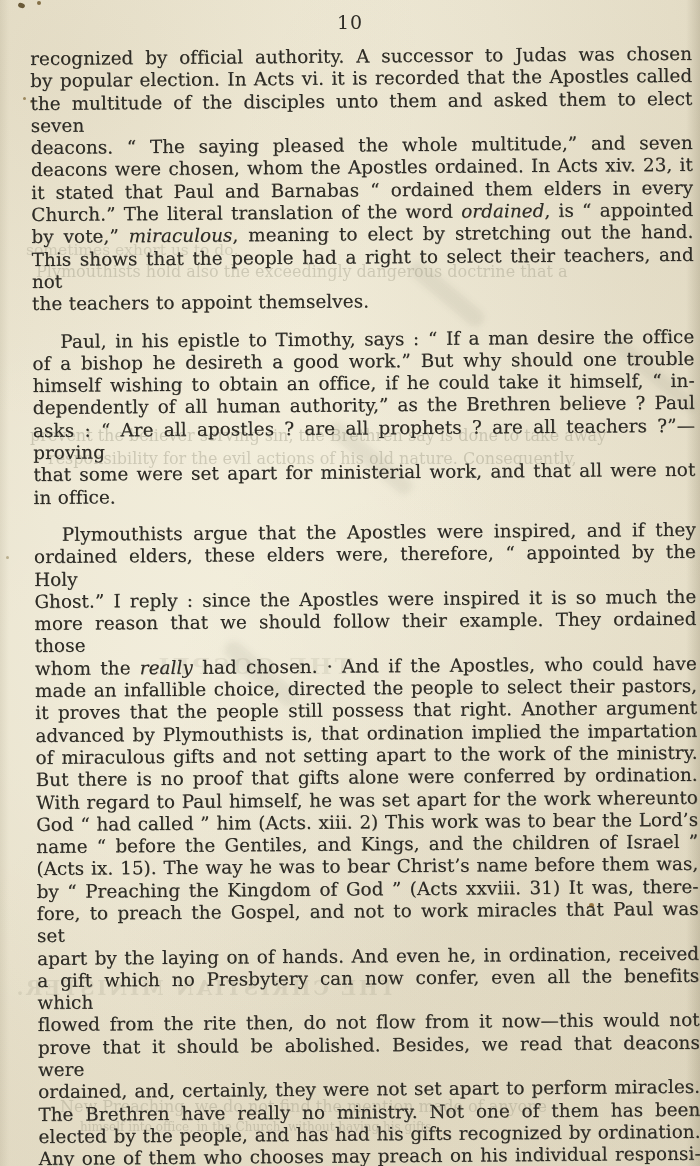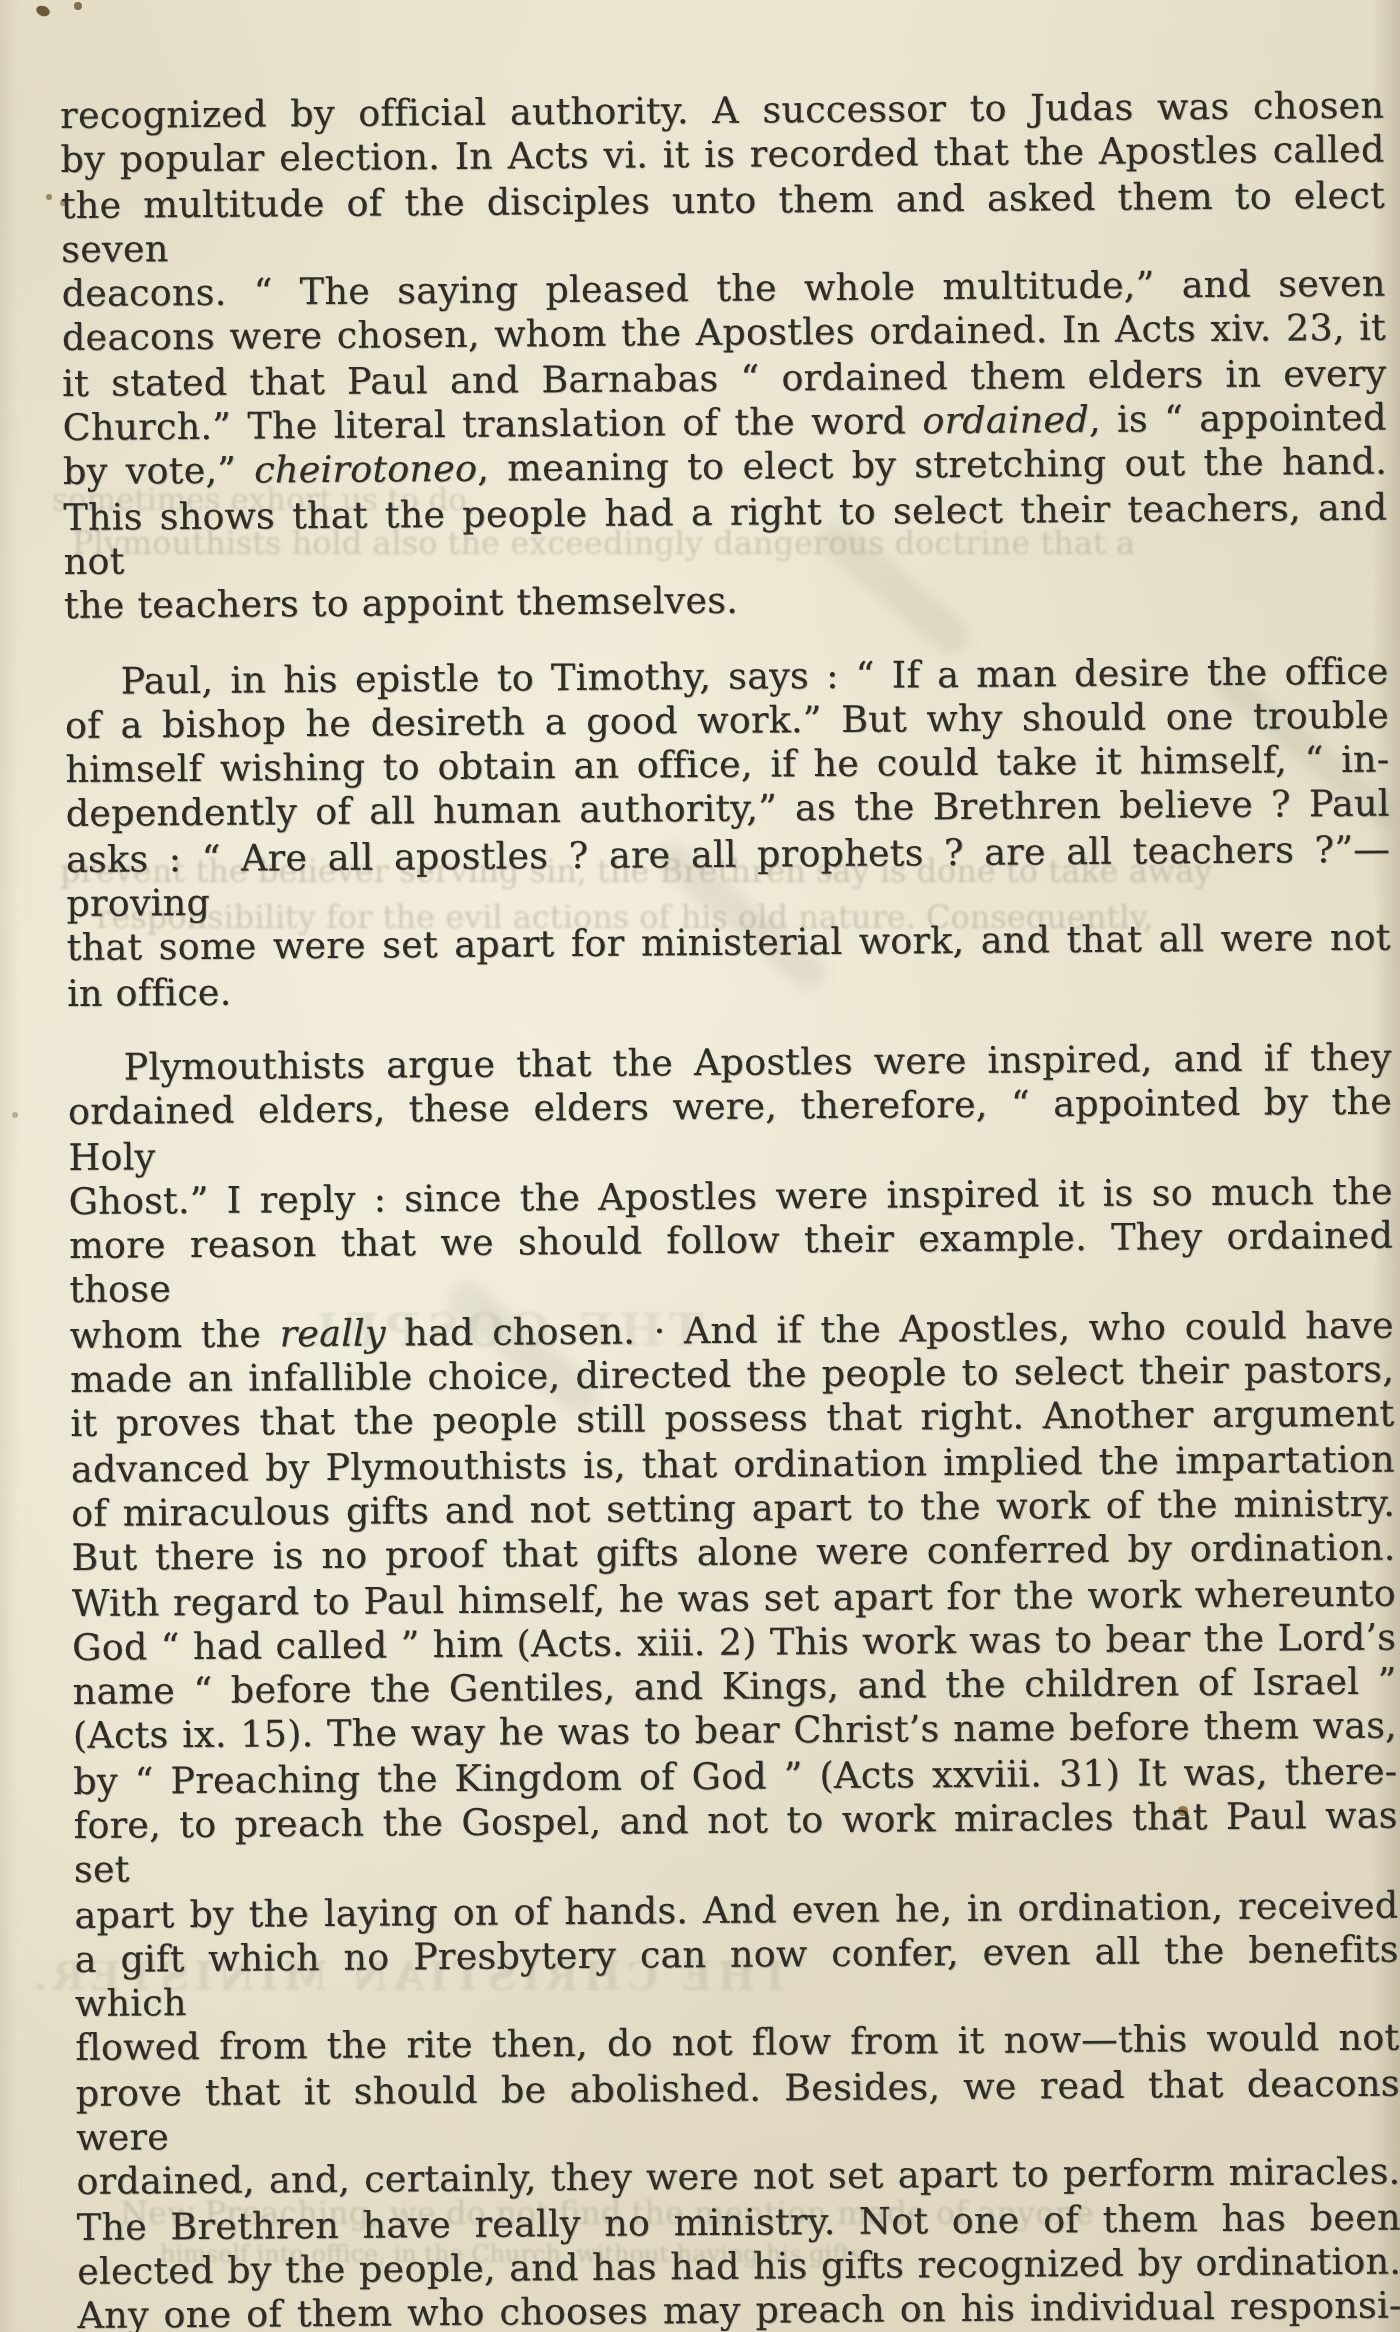--- a/index.html
+++ b/index.html
@@ -83,31 +83,32 @@
       <div class="bleed-frag" style="top: 241px; left: 26px; font-size: 15.5px; opacity: 0.26;">sometimes exhort us to do,</div>
       <div class="bleed-frag" style="top: 426px; left: 30px; font-size: 16px; opacity: 0.32;">prevent the believer serving sin, the Brethren say is done to take away</div>
       <div class="bleed-frag" style="top: 262px; left: 36px; font-size: 16px; opacity: 0.3;">Plymouthists hold also the exceedingly dangerous doctrine that a</div>
       <div class="bleed-frag" style="top: 449px; left: 20px; font-size: 16px; opacity: 0.32; margin-left: 28px;">responsibility for the evil actions of his old nature.  Consequently,</div>
       <div class="bleed-frag mirrored bold" style="top: 652px; left: 150px; font-size: 23px; opacity: 0.13; letter-spacing: 3px;">THE GOSPEL</div>
       <div class="bleed-frag mirrored bold" style="top: 976px; left: 14px; font-size: 20px; opacity: 0.15; letter-spacing: 2.5px;">THE CHRISTIAN MINISTER.</div>
       <div class="bleed-frag" style="top: 1097px; left: 60px; font-size: 16px; opacity: 0.28;">New Preaching, we do not find the mention made of anyone</div>
       <div class="bleed-frag" style="top: 1120px; left: 80px; font-size: 12px; opacity: 0.3;">himself into office, in the Church, without having his gifts</div>
     </div>
 
+  <div class="pageno">10</div>
 
   <div class="textblock" id="text-block">
       <p class="para">
         <span class="line">recognized by official authority.  A successor to Judas was chosen</span>
         <span class="line">by popular election.  In Acts vi. it is recorded that the Apostles called</span>
         <span class="line">the multitude of the disciples unto them and asked them to elect seven</span>
         <span class="line">deacons.  “ The saying pleased the whole multitude,”  and seven</span>
         <span class="line">deacons were chosen, whom the Apostles ordained.  In Acts xiv. 23, it</span>
         <span class="line">it stated that Paul and Barnabas “ ordained them elders in every</span>
         <span class="line">Church.”  The literal translation of the word <i>ordained</i>, is “ appointed</span>
-        <span class="line">by vote,” <i>cheirotoneo</i>, meaning to elect by stretching out the hand.</span>
+        <span class="line">by vote,” <i>miraculous</i>, meaning to elect by stretching out the hand.</span>
         <span class="line">This shows that the people had a right to select their teachers, and not</span>
         <span class="line nojust">the teachers to appoint themselves.</span>
       </p>
       <p class="para indent">
         <span class="line">Paul, in his epistle to Timothy, says : “ If a man desire the office</span>
         <span class="line">of a bishop he desireth a good work.”  But why should one trouble</span>
         <span class="line">himself wishing to obtain an office, if he could take it himself, “ in-</span>
         <span class="line">dependently of all human authority,” as the Brethren believe ?  Paul</span>
         <span class="line">asks : “ Are all apostles ? are all prophets ? are all teachers ?”—proving</span>
         <span class="line">that some were set apart for ministerial work, and that all were not</span>

